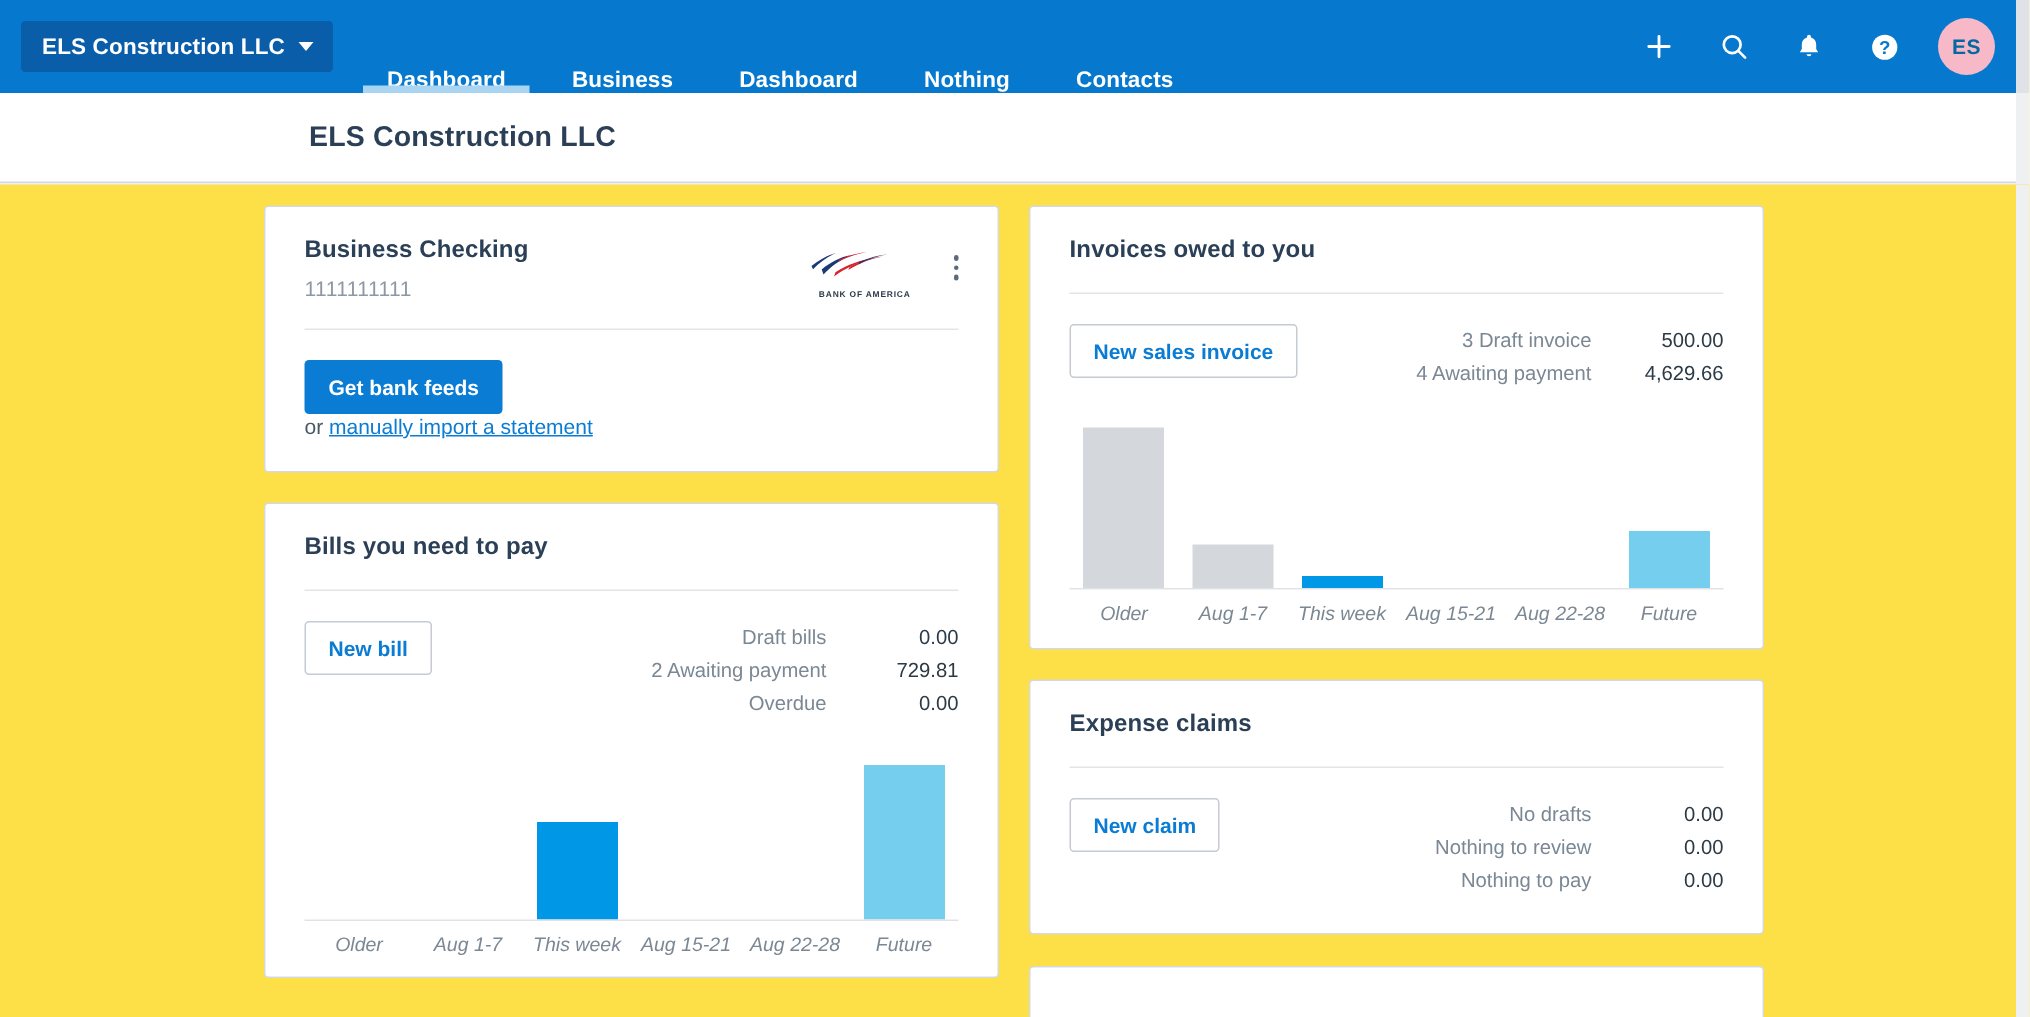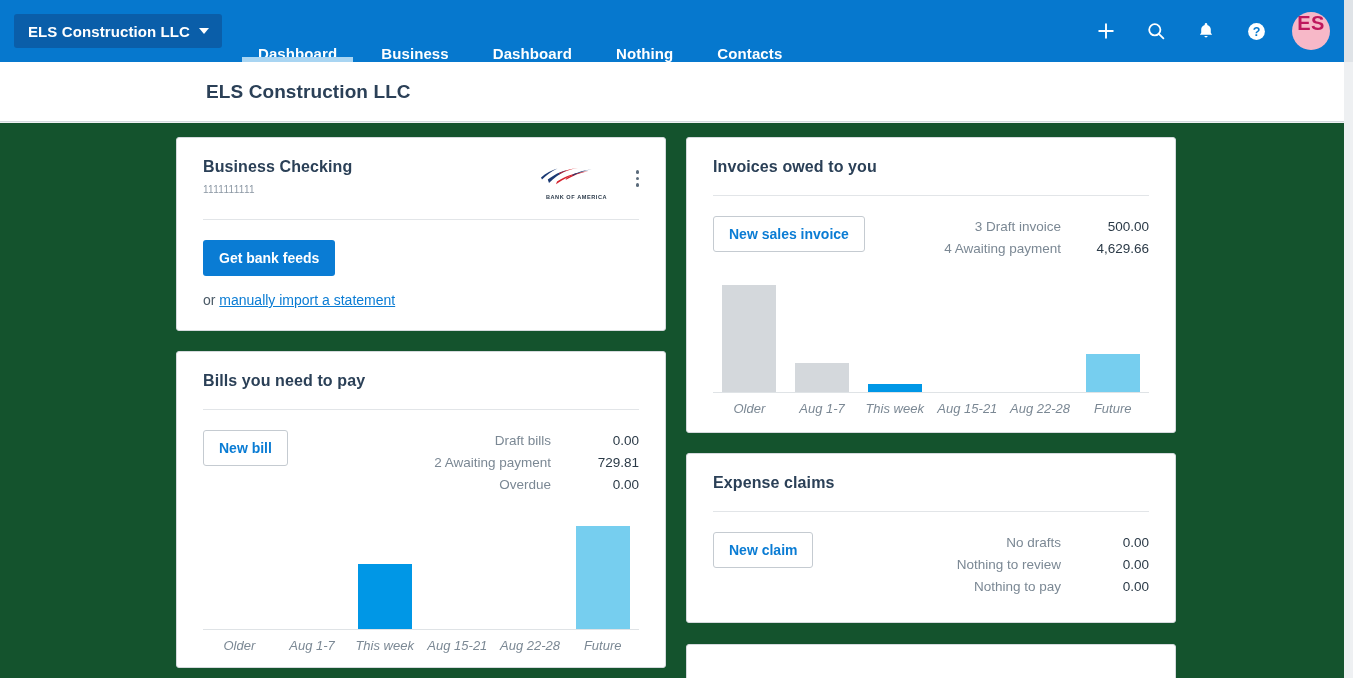--- a/index.html
+++ b/index.html
@@ -52,22 +52,22 @@
   }
   .nav-icon {
     width: 28px; height: 28px;
     display: flex; align-items: center; justify-content: center;
     cursor: pointer; color: #ffffff;
   }
   .nav-icon svg { display: block; }
   .avatar {
     width: 38px; height: 38px; border-radius: 50%;
     background: #f7b8c8;
-    display: flex; justify-content: center;
-    color: #be185d; font-size: 20px; font-weight: 700; letter-spacing: .4px;
+    display: flex; align-items: center; justify-content: center;
+    color: #0369a1; font-size: 14px; font-weight: 700; letter-spacing: .4px;
     cursor: pointer;
   }
   .nav-gutter {
     position: absolute; right: 0; top: 0; width: 9px; height: 62px;
     background: #dfe3e7;
   }
 
   
   .title-band {
     position: absolute; left: 0; top: 62px; width: 1344px; height: 60px;
@@ -80,21 +80,21 @@
     color: #2b4057; font-size: 19px; font-weight: 700; letter-spacing: .1px;
   }
   .title-gutter {
     position: absolute; right: 0; top: 62px; width: 9px; height: 60px;
     background: #eef0f2;
   }
 
   
   .content {
     position: absolute; left: 0; top: 123px; width: 1353px; height: 555px;
-    background: #14532d;
+    background: #fde047;
     overflow: hidden;
   }
   .col { position: absolute; top: 0; }
   .col-left  { left: 176px; width: 490px; }
   .col-right { left: 686px; width: 490px; }
 
   .card {
     background: #ffffff;
     border: 1px solid #d5d9dd;
     border-radius: 3px;
@@ -102,40 +102,40 @@
   }
   .card-pad { padding: 20px 26px 0 26px; }
   .card-title {
     color: #2b4057; font-size: 16px; font-weight: 700; letter-spacing: .1px;
   }
   .card-rule { height: 1px; background: #e2e5e8; margin: 19px 0 0 0; }
 
   
   .bank-head { display: flex; align-items: flex-start; }
   .bank-head-left { flex: 1; }
-  .acct-num { color: #8c98a4; font-size: 10px; margin-top: 8px; letter-spacing: .3px; }
+  .acct-num { color: #8c98a4; font-size: 14px; margin-top: 8px; letter-spacing: .3px; }
   .bank-logo-wrap {
     display: flex; align-items: flex-start; gap: 18px; padding-top: 4px;
   }
   .bofa { width: 82px; }
   .bofa-mark { display: block; }
   .bofa-word {
     margin-top: 4px; text-align: center;
     color: #2b3a4a; font-size: 5.6px; font-weight: 700; letter-spacing: .55px;
   }
   .kebab { display: flex; flex-direction: column; gap: 3px; padding-top: 8px; cursor: pointer; }
   .kebab i { width: 3.5px; height: 3.5px; border-radius: 50%; background: #5b6b7b; display: block; }
   .btn-primary {
     display: inline-block;
     background: #0a7cd4; color: #ffffff;
     border: none; border-radius: 3px;
     font-family: inherit; font-size: 14px; font-weight: 700;
     padding: 10px 16px; cursor: pointer;
   }
-  .manual-line { margin-top: 16px; font-size: 14px; color: #4a5966; }
+  .manual-line { font-size: 14px; color: #4a5966; }
   .manual-line a { color: #0a7cd4; text-decoration: underline; cursor: pointer; }
 
   
   .card-body-row { display: flex; align-items: flex-start; padding-top: 20px; }
   .btn-outline {
     background: #ffffff; color: #0a7cd4;
     border: 1px solid #c5cbd1; border-radius: 3px;
     font-family: inherit; font-size: 14px; font-weight: 700;
     padding: 9px 15px; cursor: pointer; white-space: nowrap;
   }

